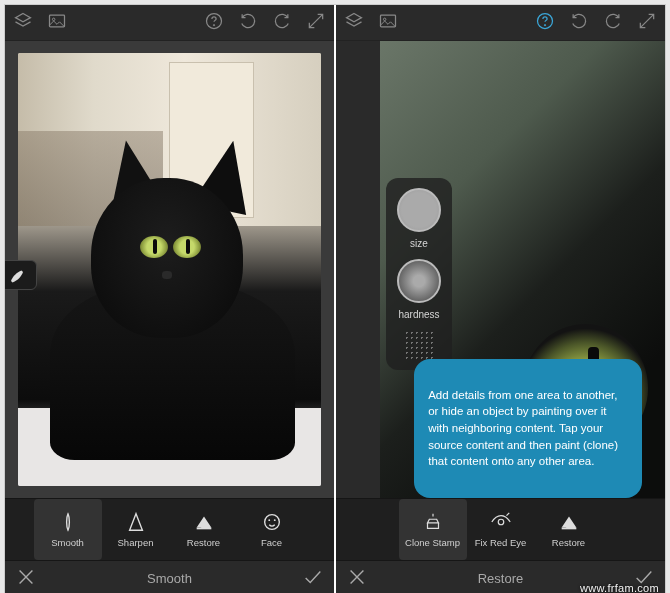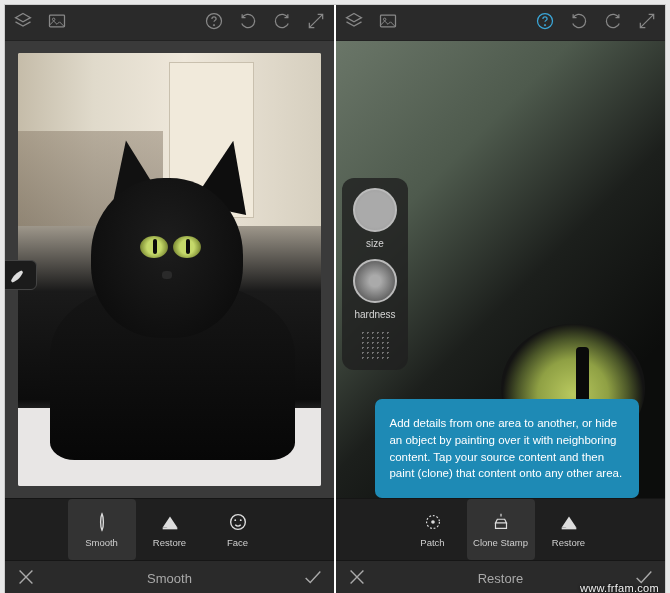--- a/index.html
+++ b/index.html
@@ -66,39 +66,39 @@
 .cat-eye { position:absolute; width:28px; height:22px; background:radial-gradient(circle,#c5d96a 40%,#8a9a3e 70%,#3a3a1a 100%); border-radius:50%; top:36%; }
 .cat-eye.l { left:32%; }
 .cat-eye.r { right:28%; }
 .cat-eye .pupil { position:absolute; left:48%; top:15%; width:4px; height:70%; background:#0b0b0b; border-radius:2px; }
 .cat-nose { position:absolute; top:58%; left:47%; width:10px; height:8px; background:#2a2a2a; border-radius:40%; }
 .brush-handle {
   position:absolute; left:-8px; top:48%; width:40px; height:30px; background:#1b1b1b; border-radius:6px; border:1px solid #444; display:flex; align-items:center; justify-content:center;
 }
 .brush-handle svg { width:18px; height:18px; }
 
-.canvas-right { background:#6d28d9; position:relative; overflow:hidden; }
+.canvas-right { background:#6d28d9; position:relative; overflow:hidden;margin-left:44px; }
 .zoom-bg { position:absolute; inset:0; background:
   radial-gradient(ellipse 70% 50% at 70% 78%, #aebd5c 0%, #8a9a3e 16%, #333 24%, transparent 26%),
   linear-gradient(135deg,#6a7668 0%,#4e5a4d 30%,#1c1f1c 55%,#0c0d0c 80%);
 }
 .eye-zoom { position:absolute; right:6%; bottom:10%; width:44%; height:28%; background:radial-gradient(circle at 50% 55%, #b9c95f 0%, #8fa044 35%, #4a5528 55%, #131313 70%); border-radius:50%; }
 .eye-zoom .pupil { position:absolute; left:52%; top:18%; width:9%; height:64%; background:#0a0a0a; border-radius:4px; }
 
 .side-controls {
   position:absolute; left:6px; top:30%; width:66px; background:#1f1f1fcc; border-radius:12px; padding:10px 6px; display:flex; flex-direction:column; align-items:center; gap:6px;
 }
 .ctrl-circle { width:44px; height:44px; border-radius:50%; border:2px solid #bbb; }
 .sz-fill { background:radial-gradient(circle,#aaa 60%,#999 100%); }
 .hd-fill { background:radial-gradient(circle,#aaa 20%,#666 70%,#333 100%); }
 .ctrl-label { color:#d6d6d6; font-size:10px; margin-bottom:4px; }
 .grid-dots { width:30px; height:30px; background-image: radial-gradient(#888 1px, transparent 1px); background-size:5px 5px; opacity:.8; }
 
 .tooltip-box {
-  position:absolute; left:12%; right:8%; bottom:0px; background:#1e8ab5; color:#fff; font-size:11.5px; line-height:1.45; padding:16px 14px; border-radius:7px; z-index:5;
+  position:absolute; left:12%; right:8%; bottom:0px; background:#1e8ab5; color:#fff; font-size:11.5px; line-height:1.45; padding:28px 14px; border-radius:16px; z-index:5;
 }
 .tooltip-box::after {
   content:""; position:absolute; left:55%; bottom:-8px; width:0; height:0; border-left:8px solid transparent; border-right:8px solid transparent; border-top:8px solid #1e8ab5;
 }
 
 .toolbar {
   height: 62px; background:#1f1f1f; display:flex; align-items:center; justify-content:center; gap:0; border-top:1px solid #151515;
 }
 .tool-item { flex:1; max-width:68px; display:flex; flex-direction:column; align-items:center; justify-content:center; gap:4px; height:100%; cursor:pointer; }
 .tool-item.active { background:#333; border-radius:4px; }
@@ -182,20 +182,26 @@
 
     <div class="toolbar">
       <div class="tool-item active">
         <svg viewBox="0 0 24 24">
             <path d="M12 3c2 4 2 14 0 18-2-4-2-14 0-18z" fill="none" stroke="#ddd" stroke-width="1.5"></path>
           </svg>
         <span class="tool-label">Smooth</span>
       </div>
       <div class="tool-item">
         <svg viewBox="0 0 24 24">
+            <path d="M12 3l7 18H5L12 3z" fill="none" stroke="#ddd" stroke-width="1.5"></path>
+          </svg>
+        <span class="tool-label">Sharpen</span>
+      </div>
+      <div class="tool-item">
+        <svg viewBox="0 0 24 24">
             <path d="M4 18l8-12 8 12c-4 2-8 2-12 0z" fill="#ddd"></path>
             <rect x="4" y="18" width="16" height="2" fill="#ddd"></rect>
           </svg>
         <span class="tool-label">Restore</span>
       </div>
       <div class="tool-item">
         <svg viewBox="0 0 24 24">
             <circle cx="12" cy="12" r="8" fill="none" stroke="#ddd" stroke-width="1.5"></circle>
             <circle cx="9" cy="10" r="1" fill="#ddd"></circle>
             <circle cx="15" cy="10" r="1" fill="#ddd"></circle>
@@ -260,32 +266,33 @@
         <div class="ctrl-label">size</div>
         <div class="ctrl-circle hd-fill"></div>
         <div class="ctrl-label">hardness</div>
         <div class="grid-dots"></div>
       </div>
 
       <div class="tooltip-box">Add details from one area to another, or hide an object by painting over it with neighboring content. Tap your source content and then paint (clone) that content onto any other area.</div>
     </div>
 
     <div class="toolbar">
-      <div class="tool-item">
-        <svg viewBox="0 0 24 24">
-            <circle cx="12" cy="12" r="7" fill="none" stroke="#ddd" stroke-width="1.3" stroke-dasharray="2 2"></circle>
-            <circle cx="12" cy="12" r="2" fill="#ddd"></circle>
-          </svg>
-        <span class="tool-label">Patch</span>
-      </div>
       <div class="tool-item active">
         <svg viewBox="0 0 24 24">
             <path d="M12 3v3M8 9h8l2 4H6l2-4zM6 13h12v6H6z" fill="none" stroke="#ddd" stroke-width="1.3"></path>
           </svg>
         <span class="tool-label">Clone Stamp</span>
+      </div>
+      <div class="tool-item">
+        <svg viewBox="0 0 24 24">
+            <path d="M2 12c3-5 7-7 10-7s7 2 10 7" fill="none" stroke="#ddd" stroke-width="1.3"></path>
+            <circle cx="12" cy="12" r="3" fill="none" stroke="#ddd" stroke-width="1.3"></circle>
+            <path d="M18 5l3-3" stroke="#ddd" stroke-width="1.3"></path>
+          </svg>
+        <span class="tool-label">Fix Red Eye</span>
       </div>
       <div class="tool-item">
         <svg viewBox="0 0 24 24">
             <path d="M4 18l8-12 8 12c-4 2-8 2-12 0z" fill="#ddd"></path>
             <rect x="4" y="18" width="16" height="2" fill="#ddd"></rect>
           </svg>
         <span class="tool-label">Restore</span>
       </div>
     </div>
 

